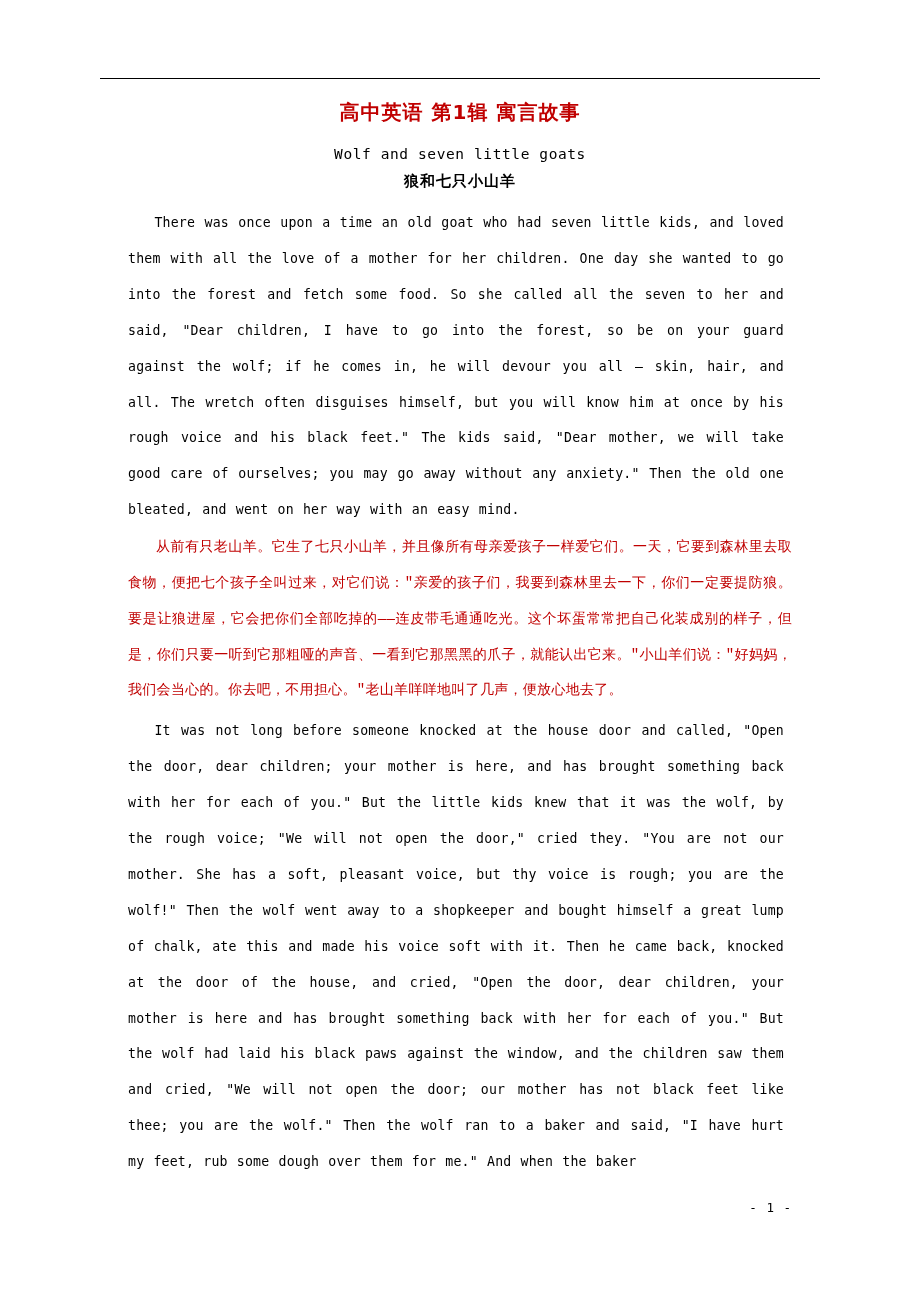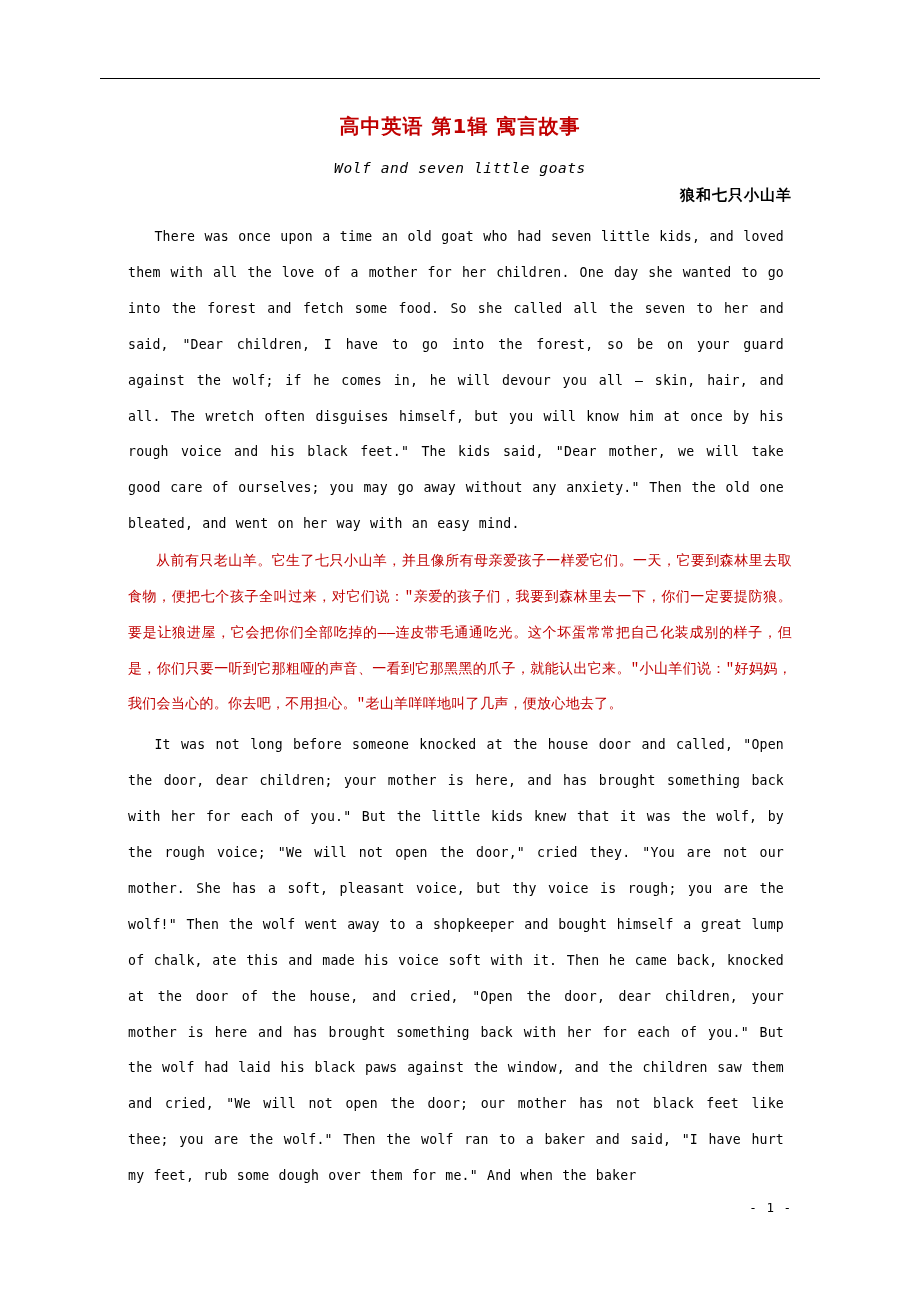--- a/index.html
+++ b/index.html
@@ -26,44 +26,43 @@
     position: absolute;
     left: 100px;
     right: 100px;
     top: 78px;
     border-top: 1px solid #000;
     height: 0;
   }
   .content {
     position: absolute;
     left: 128px;
-    top: 112px;
+    top: 98px;
     width: 664px;
   }
   .doc-title {
     text-align: center;
     color: #c00000;
     font-family: "DejaVu Sans", sans-serif;
     font-weight: bold;
     font-size: 20px;
     letter-spacing: 1px;
     margin: 0 0 20px 0;
     line-height: 1.4;
   }
   .subtitle-en {
     text-align: center;
     font-family: "DejaVu Sans Mono", monospace;
     font-size: 14.5px;
     letter-spacing: 0.6px;
     margin: 0 0 10px 0;
     color: #000;
-    font-style: italic;
   }
   .subtitle-cn {
-    text-align: right;
+    text-align: center;
     font-family: "DejaVu Sans", sans-serif;
     font-weight: bold;
     font-size: 15px;
     letter-spacing: 1px;
     margin: 0 0 14px 0;
     color: #000;
   }
   p.body-en {
     font-family: "DejaVu Sans Mono", monospace;
     font-size: 13.2px;

